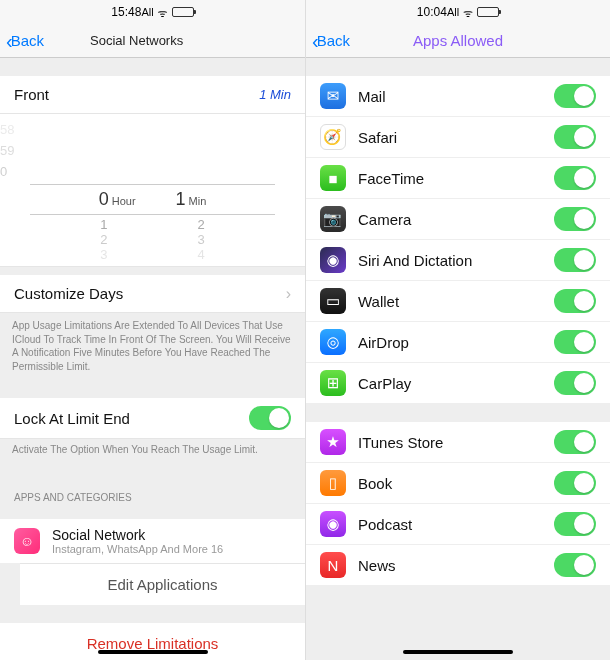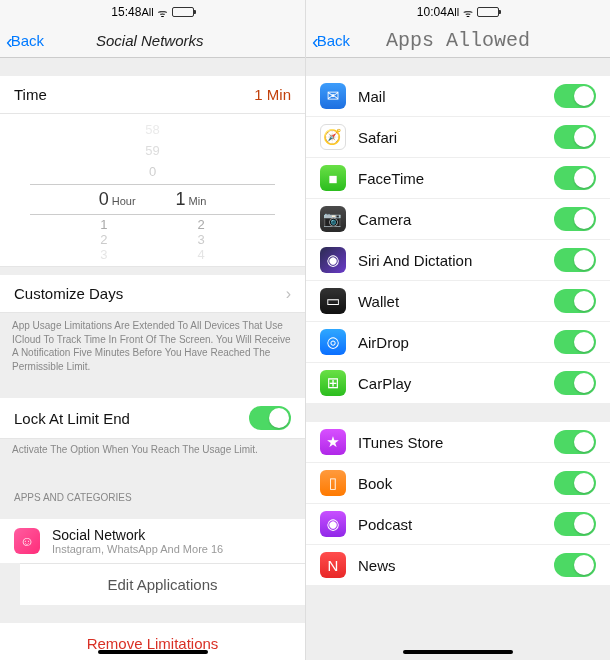--- a/index.html
+++ b/index.html
@@ -11,35 +11,35 @@
 .status-right { display: flex; align-items: center; gap: 4px; font-size: 11px; }
 .battery { width: 22px; height: 10px; border: 1px solid #333; border-radius: 2px; position: relative; }
 .battery::after { content: ""; position: absolute; right: -3px; top: 2px; width: 2px; height: 4px; background: #333; border-radius: 0 1px 1px 0; }
 .battery-fill { background: #333; height: 100%; border-radius: 1px; }
 .battery-yellow { background: #f7c948; }
 .wifi-icon { font-size: 11px; }
 
 .nav-bar { height: 34px; background: #f7f7f7; display: flex; align-items: center; position: relative; border-bottom: 1px solid #ccc; }
 .back-btn { display: flex; align-items: center; color: #007aff; font-size: 15px; padding-left: 6px; cursor: pointer; }
 .chevron-left { font-size: 20px; line-height: 1; margin-right: -2px; }
-.nav-title { position: absolute; left: 50%; transform: translateX(-50%); font-size: 20px; font-weight: 500; color: #737373; font-family: Liberation Mono, monospace; }
-.nav-left-title { position: absolute; left: 96px; font-size: 15px; font-weight: 500; color: #222; font-style: italic; }
+.nav-title { position: absolute; left: 50%; transform: translateX(-50%); font-size: 15px; font-weight: 500; color: #8b5cf6; }
+.nav-left-title { position: absolute; left: 90px; font-size: 13px; font-weight: 500; color: #222; }
 
 .content { background: #eee; }
 .section { background: #fff; }
 .section-gap { height: 18px; background: #eee; }
 
 .row { display: flex; align-items: center; padding: 8px 14px; min-height: 38px; border-bottom: 1px solid #e5e5e5; background: #fff; }
 .row:last-child { border-bottom: none; }
 .row-label { font-size: 15px; color: #111; flex: 1; }
-.row-value { font-size: 15px; color: #c2410c; }
+.row-value { font-size: 13px; color: #1d4ed8; font-style: italic; }
 .chevron-right { color: #c0c0c0; font-size: 16px; margin-left: 6px; }
 
 .picker { background: #fff; padding: 6px 0 4px; border-bottom: 1px solid #e5e5e5; }
-.picker-rows { text-align: center; font-size: 13px; color: #bbb; line-height: 1.6; }
+.picker-rows { text-align: left; font-size: 13px; color: #bbb; line-height: 1.6; }
 .picker-selected { display: flex; justify-content: center; gap: 40px; border-top: 1px solid #ccc; border-bottom: 1px solid #ccc; padding: 4px 0; margin: 2px 30px; }
 .picker-col { display: flex; align-items: baseline; gap: 3px; }
 .picker-num { font-size: 18px; color: #333; }
 .picker-unit { font-size: 11px; color: #555; }
 .picker-dim { display: flex; justify-content: center; gap: 90px; color: #aaa; font-size: 13px; }
 
 .footer-note { font-size: 10px; color: #888; padding: 6px 12px 25px; line-height: 1.35; background: #eee; }
 .section-header { font-size: 10px; color: #888; padding: 10px 14px 16px; background: #eee; text-transform: uppercase; }
 
 .toggle { width: 42px; height: 24px; background: #4cd964; border-radius: 12px; position: relative; flex-shrink: 0; }
@@ -92,21 +92,21 @@
       <span class="chevron-left">‹</span>
       <span>Back</span>
     </div>
     <span class="nav-left-title">Social Networks</span>
   </div>
 
   <div class="content">
     <div class="section-gap"></div>
 
     <div class="row">
-      <span class="row-label">Time</span>
+      <span class="row-label">Front</span>
       <span class="row-value">1 Min</span>
     </div>
 
     <div class="picker">
       <div class="picker-rows">
         <div style="opacity:.3">58</div>
         <div style="opacity:.5">59</div>
         <div style="opacity:.7">0</div>
       </div>
       <div class="picker-selected">

